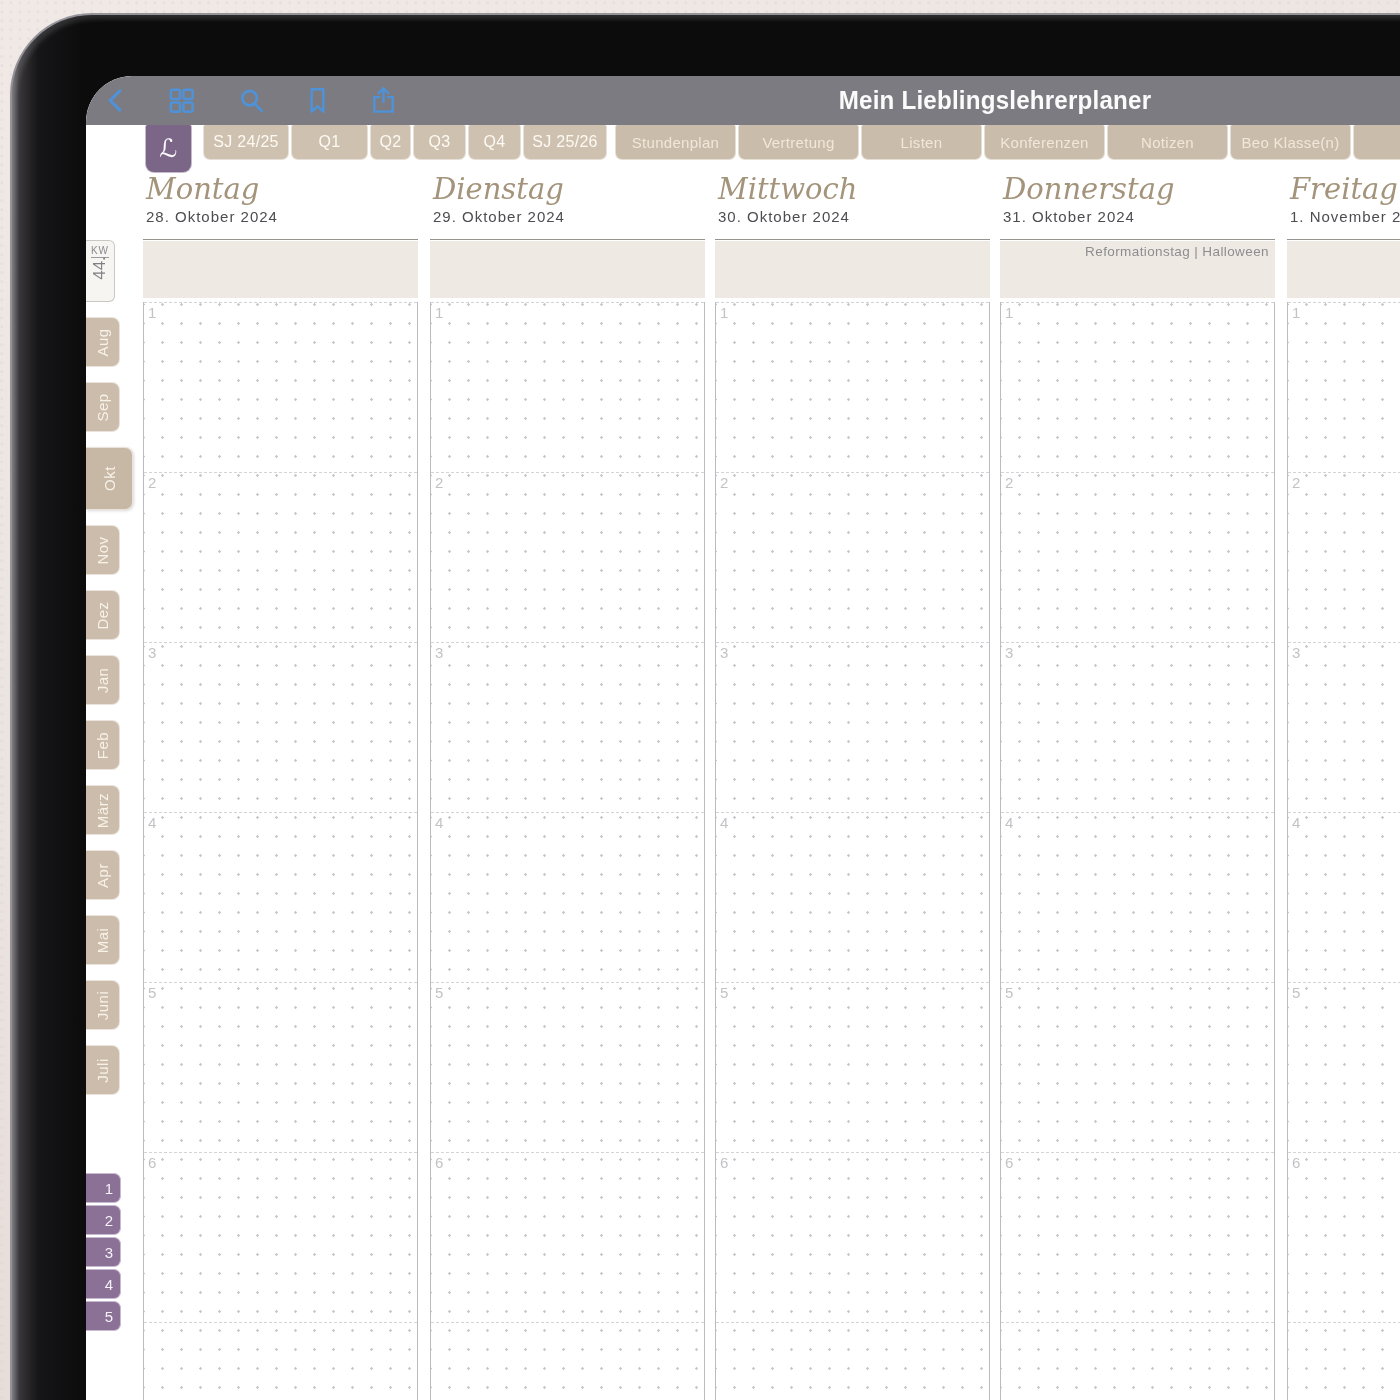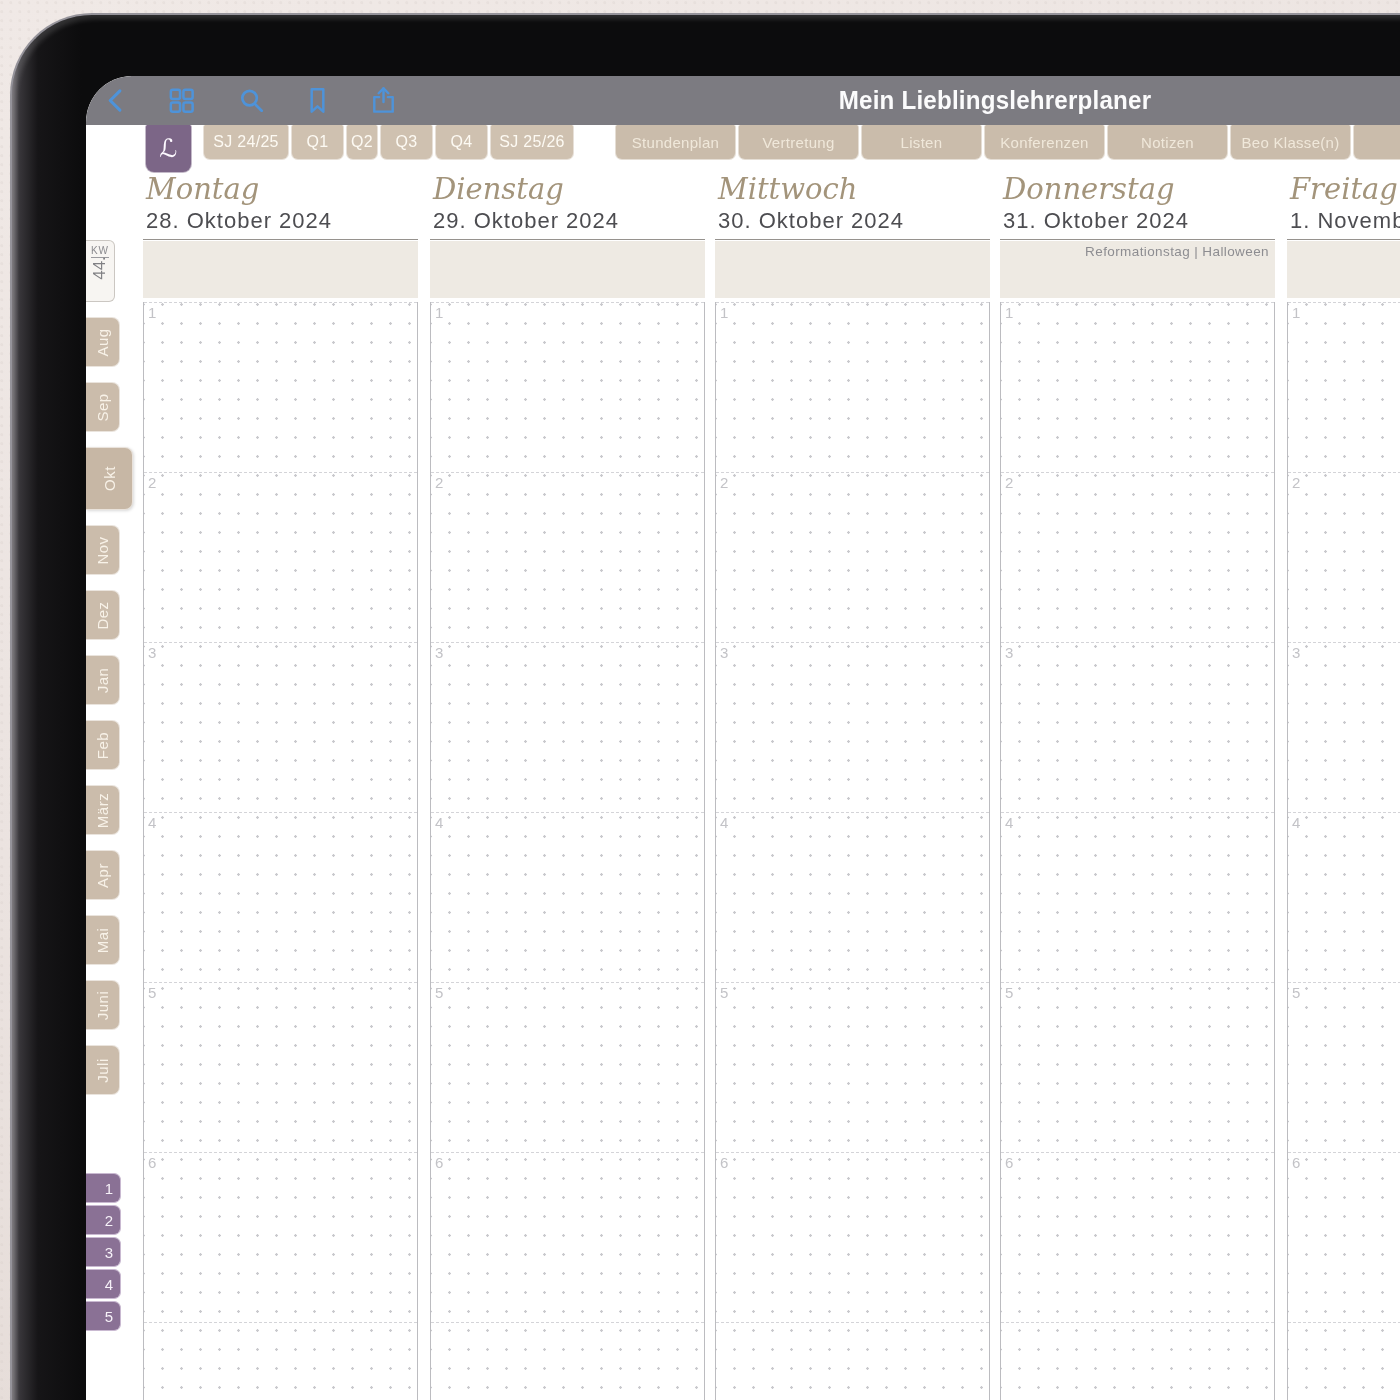--- a/index.html
+++ b/index.html
@@ -76,21 +76,21 @@
     border-radius:0 7px 7px 0;display:flex;align-items:center;justify-content:flex-end;
     padding-right:7px;color:#f6f1f8;font-size:15px;cursor:pointer;box-sizing:border-box;
   }
   
   .day-col{position:absolute;top:86px;width:275px;height:1238px;}
   .day-name{
     position:absolute;left:3px;top:10px;font-family:"DejaVu Serif",serif;font-style:italic;
     font-size:29px;color:#a3947b;white-space:nowrap;
   }
   .day-date{
-    position:absolute;left:3px;top:46px;font-size:22px;color:#4d4d51;letter-spacing:1px;white-space:nowrap;
+    position:absolute;left:3px;top:46px;font-size:15px;color:#4d4d51;letter-spacing:1px;white-space:nowrap;
   }
   .head-line{position:absolute;left:0;right:0;top:77px;border-top:1px solid #96928e;}
   .note-box{position:absolute;left:0;right:0;top:79px;height:57px;background:#eeeae3;}
   .holiday{
     text-align:right;padding:3px 6px 0 16px;font-size:13.5px;color:#8d8d91;letter-spacing:.4px;white-space:nowrap;
   }
   .grid{
     position:absolute;left:0;right:0;top:140px;bottom:0;box-sizing:border-box;
     border-left:1px solid #bcbcc0;border-right:1px solid #bcbcc0;
     background-image:radial-gradient(circle,#c9c9cd 1px,transparent 1.5px);
@@ -141,22 +141,22 @@
             <path d="M11 8.5 L16 3.5 L21 8.5"></path>
         </svg>
       </span>
       <span class="doc-title">Mein Lieblingslehrerplaner</span>
     </div>
 
     <div class="tabrow">
       <div class="logo-tab">ℒ</div>
       <div class="tabgroup g1">
         <div class="tab" style="width:86px">SJ 24/25</div>
-        <div class="tab" style="width:53px">Q1</div>
-        <div class="tab" style="width:32px">Q2</div>
+        <div class="tab" style="width:77px">Q1</div>
+        <div class="tab" style="width:41px">Q2</div>
         <div class="tab" style="width:53px">Q3</div>
         <div class="tab" style="width:53px">Q4</div>
         <div class="tab" style="width:84px">SJ 25/26</div>
       </div>
       <div class="tabgroup g2">
         <div class="tab">Stundenplan</div>
         <div class="tab">Vertretung</div>
         <div class="tab">Listen</div>
         <div class="tab">Konferenzen</div>
         <div class="tab">Notizen</div>

